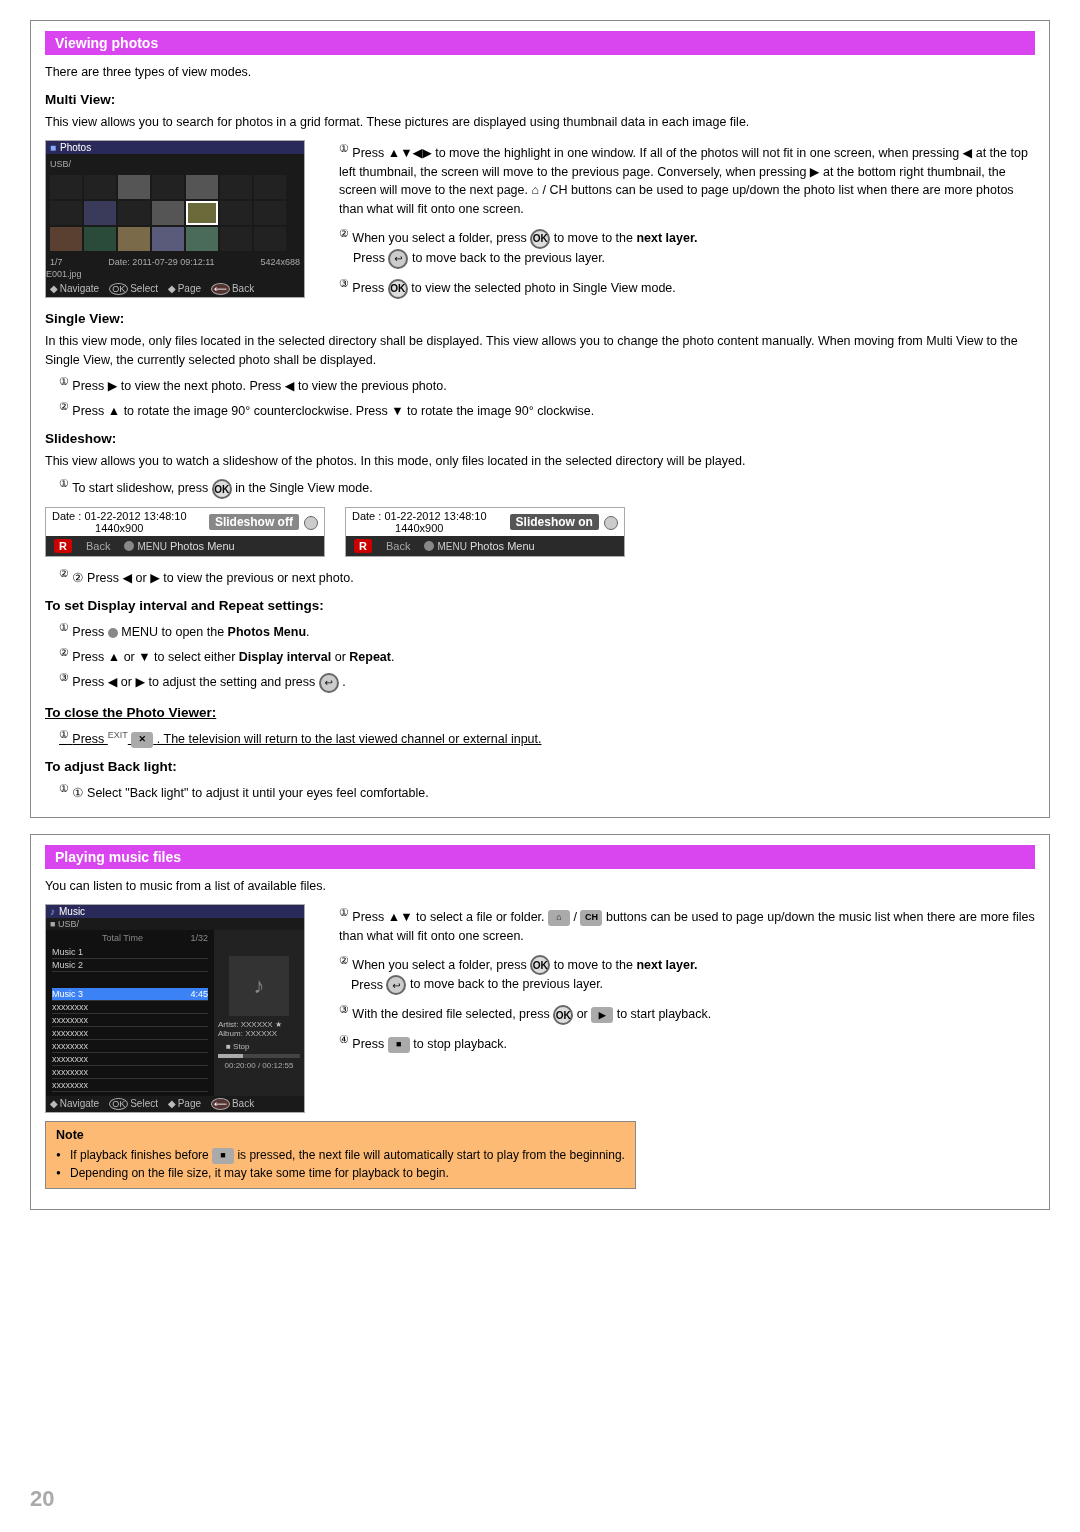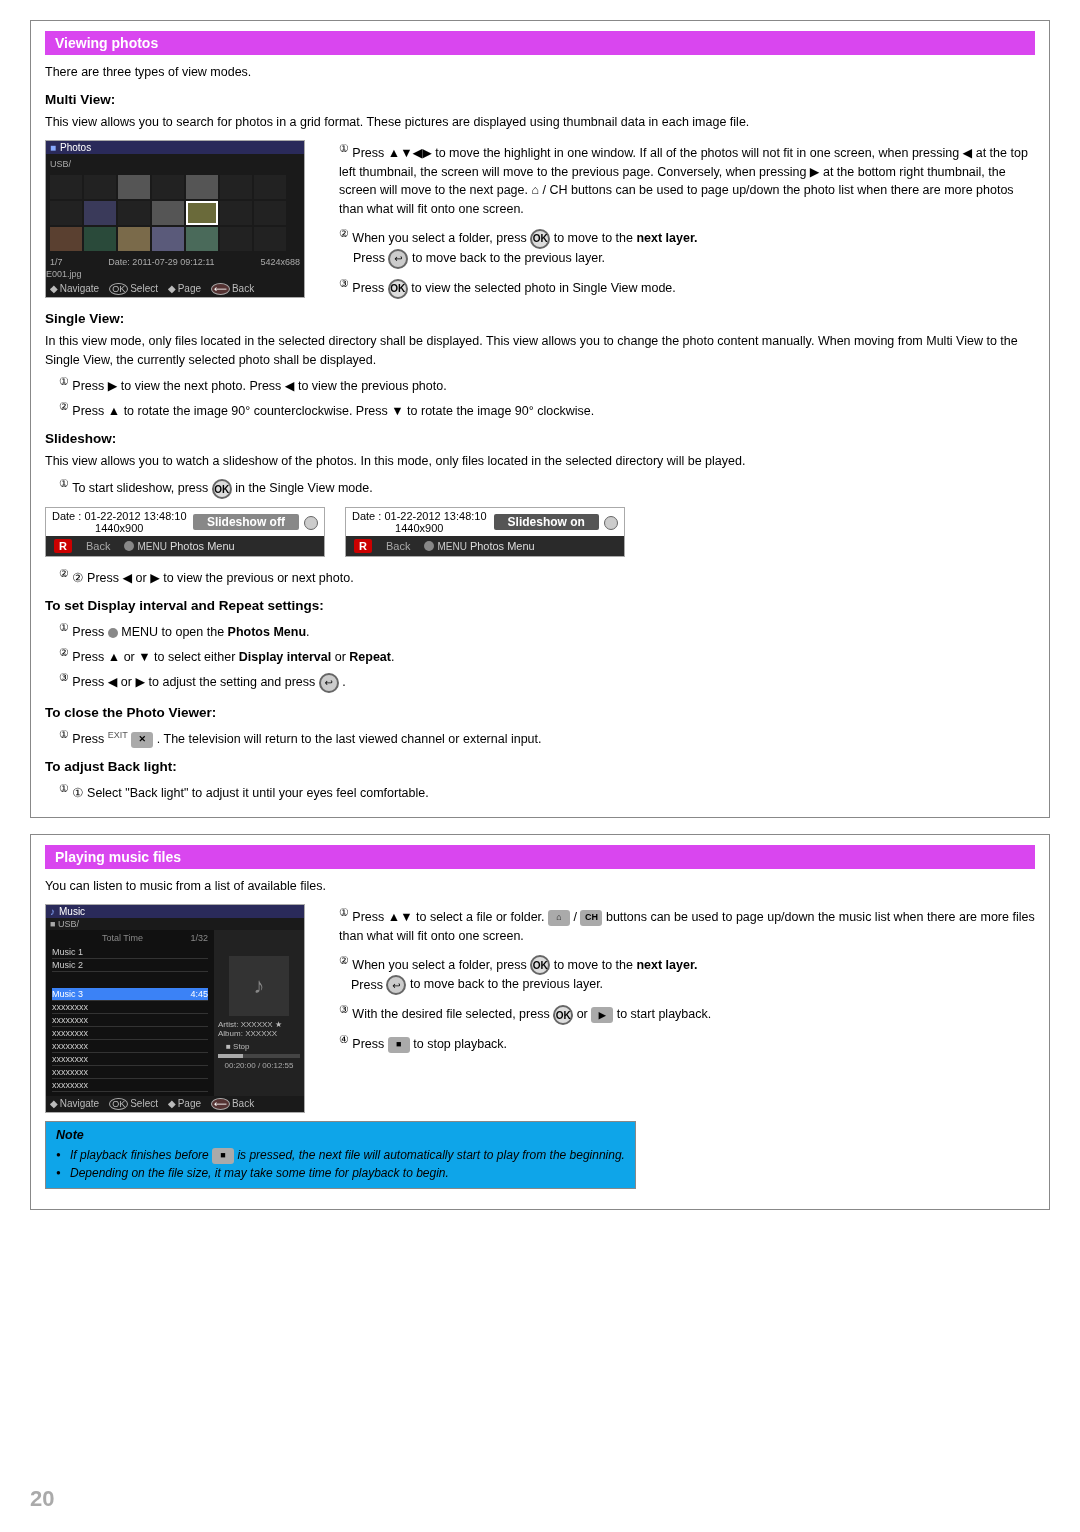--- a/index.html
+++ b/index.html
@@ -78,21 +78,21 @@
     .slideshow-top {
       background: #ffffff;
       padding: 2px 6px;
       font-size: 11px;
       display: flex;
       align-items: center;
       justify-content: space-between;
     }
     .slideshow-label {
       display: inline-block;
-      padding: 1px 14px;
+      padding: 1px 6px;
       font-size: 12px;
       font-weight: bold;
       border-radius: 2px;
       margin-left: 4px;
     }
     .slideshow-off {
       background: #888;
       color: #fff;
     }
     .slideshow-on {
@@ -206,22 +206,21 @@
       font-size: 9px;
       padding: 1px 0;
       border-bottom: 1px solid #333;
     }
     .music-row.selected { background: #3b82f6; color: #fff; margin-top: 16px; }
     .music-note {
       border: 1px solid #888;
       padding: 6px 10px;
       display: inline-block;
       margin-bottom: 8px;
-      background: #0ea5e9;
-      font-style: italic;
+      background: #fdba74;
     }
     .note-title { font-weight: bold; font-size: 12.5px; margin-bottom: 4px; }
     .note-item {
       font-size: 12px;
       line-height: 1.5;
       padding-left: 14px;
       position: relative;
     }
     .note-item::before { content: '●'; position: absolute; left: 0; font-size: 8px; top: 3px; }
     .inline-circle-btn {
@@ -485,21 +484,21 @@
         <span>Press ▲ or ▼ to select either </span><span class="bold">Display interval</span><span> or </span><span class="bold">Repeat</span><span>.</span>
       </div>
       <div class="list-item">
         <span class="superscript-circle">③</span>
         <span>Press ◀ or ▶ to adjust the setting and press </span>
         <span class="return-icon">↩</span>
         <span> .</span>
       </div>
     </div>
 
-    <div style="margin-top:10px;">
+    <div style="margin-top:10px;text-decoration:underline;">
       <p class="subsection-title">To close the Photo Viewer:</p>
       <div class="list-item">
         <span class="superscript-circle">①</span>
         <span>Press </span>
         <span style="font-size:9px; display:inline-block; vertical-align:super; color:#555;">EXIT</span>
         <span class="inline-icon-btn">✕</span>
         <span>. The television will return to the last viewed channel or external input.</span>
       </div>
     </div>
 

